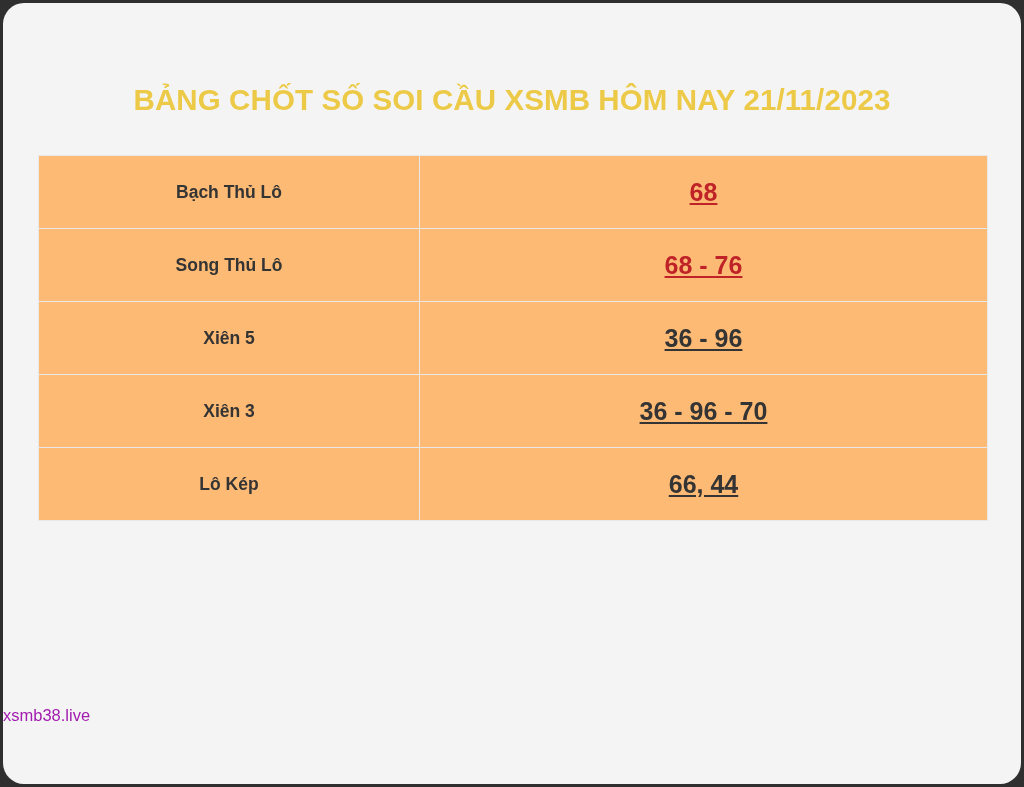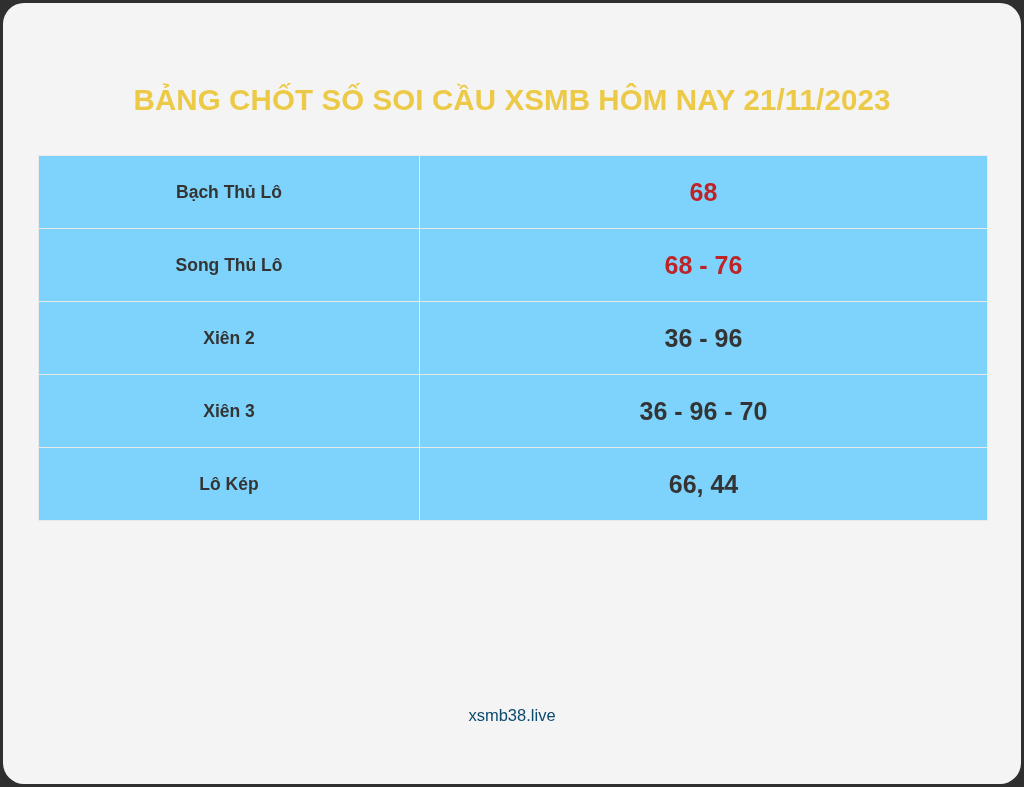--- a/index.html
+++ b/index.html
@@ -47,54 +47,54 @@
     position: absolute;
     left: 35px;
     top: 152px;
     width: 949px;
     border-collapse: collapse;
     background: #ffffff;
     table-layout: fixed;
   }
   #chot-so-table td {
     border: 1px solid #e9e9ea;
-    background: #7dd3fc;
+    background: #fdba74;
     height: 72px;
     text-align: center;
     vertical-align: middle;
     padding: 0;
   }
   #chot-so-table col.label-col { width: 381px; }
   #chot-so-table col.value-col { width: 568px; }
 
   .row-label {
     font-size: 17.5px;
     font-weight: bold;
     color: #343434;
     white-space: nowrap;
   }
   .row-value {
     font-size: 25px;
     font-weight: bold;
     color: #343434;
     white-space: nowrap;
+    text-decoration: underline;
   }
   .row-value.accent {
     color: #bf2328;
   }
 
   
   #site-footer {
     position: absolute;
     left: 0;
     top: 703px;
     width: 1018px;
-    text-align: center;
     font-size: 16.5px;
-    color: #0c4a6e;
+    color: #a21caf;
     white-space: nowrap;
   }
 </style>
 </head>
 <body>
 
 <div id="page-frame">
 
   <div id="page-title">BẢNG CHỐT SỐ SOI CẦU XSMB HÔM NAY 21/11/2023</div>
 
@@ -118,21 +118,21 @@
         <td>
           <span class="row-label">Song Thủ Lô</span>
         </td>
         <td>
           <span class="row-value accent">68 - 76</span>
         </td>
       </tr>
 
       <tr>
         <td>
-          <span class="row-label">Xiên 2</span>
+          <span class="row-label">Xiên 5</span>
         </td>
         <td>
           <span class="row-value">36 - 96</span>
         </td>
       </tr>
 
       <tr>
         <td>
           <span class="row-label">Xiên 3</span>
         </td>

